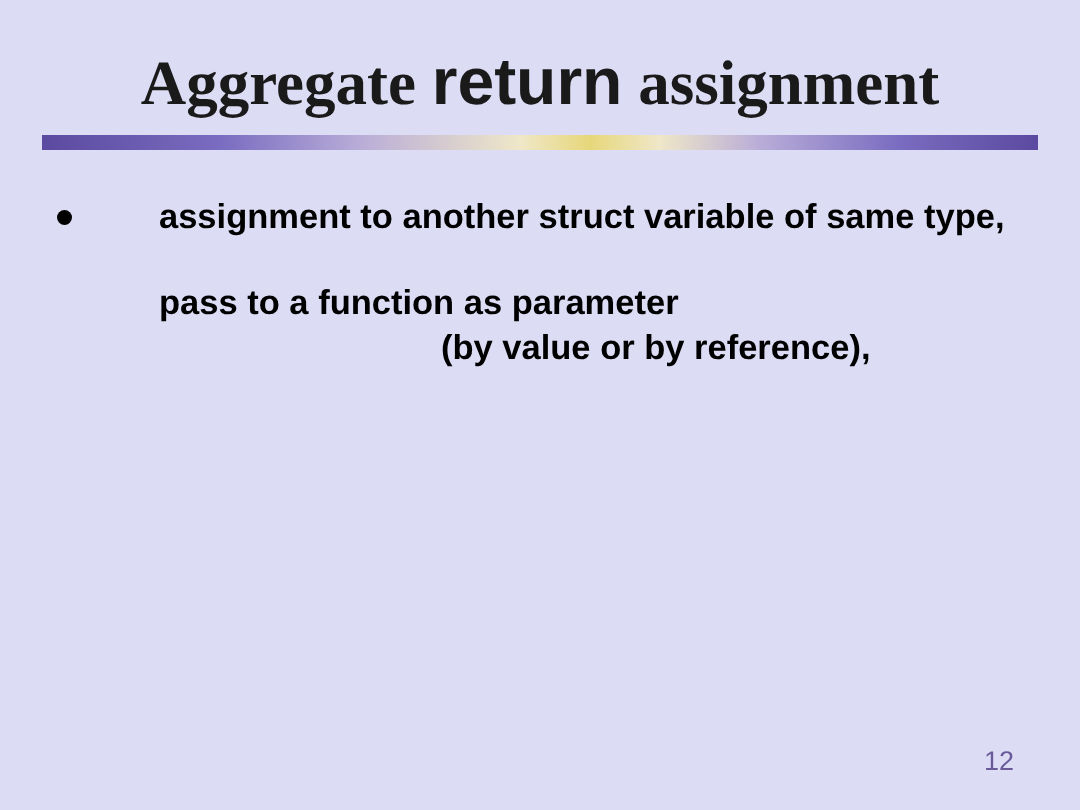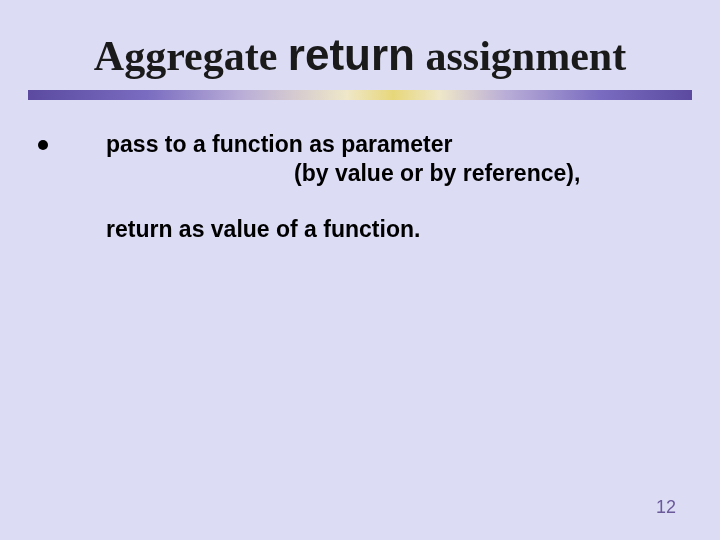--- a/index.html
+++ b/index.html
@@ -71,20 +71,20 @@
 <body>
 
 <div class="slide">
   <h1 class="title">
     <span>Aggregate </span><span class="kw">return</span><span> assignment</span>
   </h1>
   <div class="rule"></div>
 
   <ul class="bullets">
     <li>
+      <div class="sub sub1">assignment to another struct variable of same type,</div>
       <div class="sub sub2a">pass to a function as parameter</div>
       <div class="sub sub2b">(by value or by reference),</div>
-      <div class="sub sub3">return as value of a function.</div>
     </li>
   </ul>
 
   <div class="pagenum">12</div>
 </div>
 
 </body></html>

